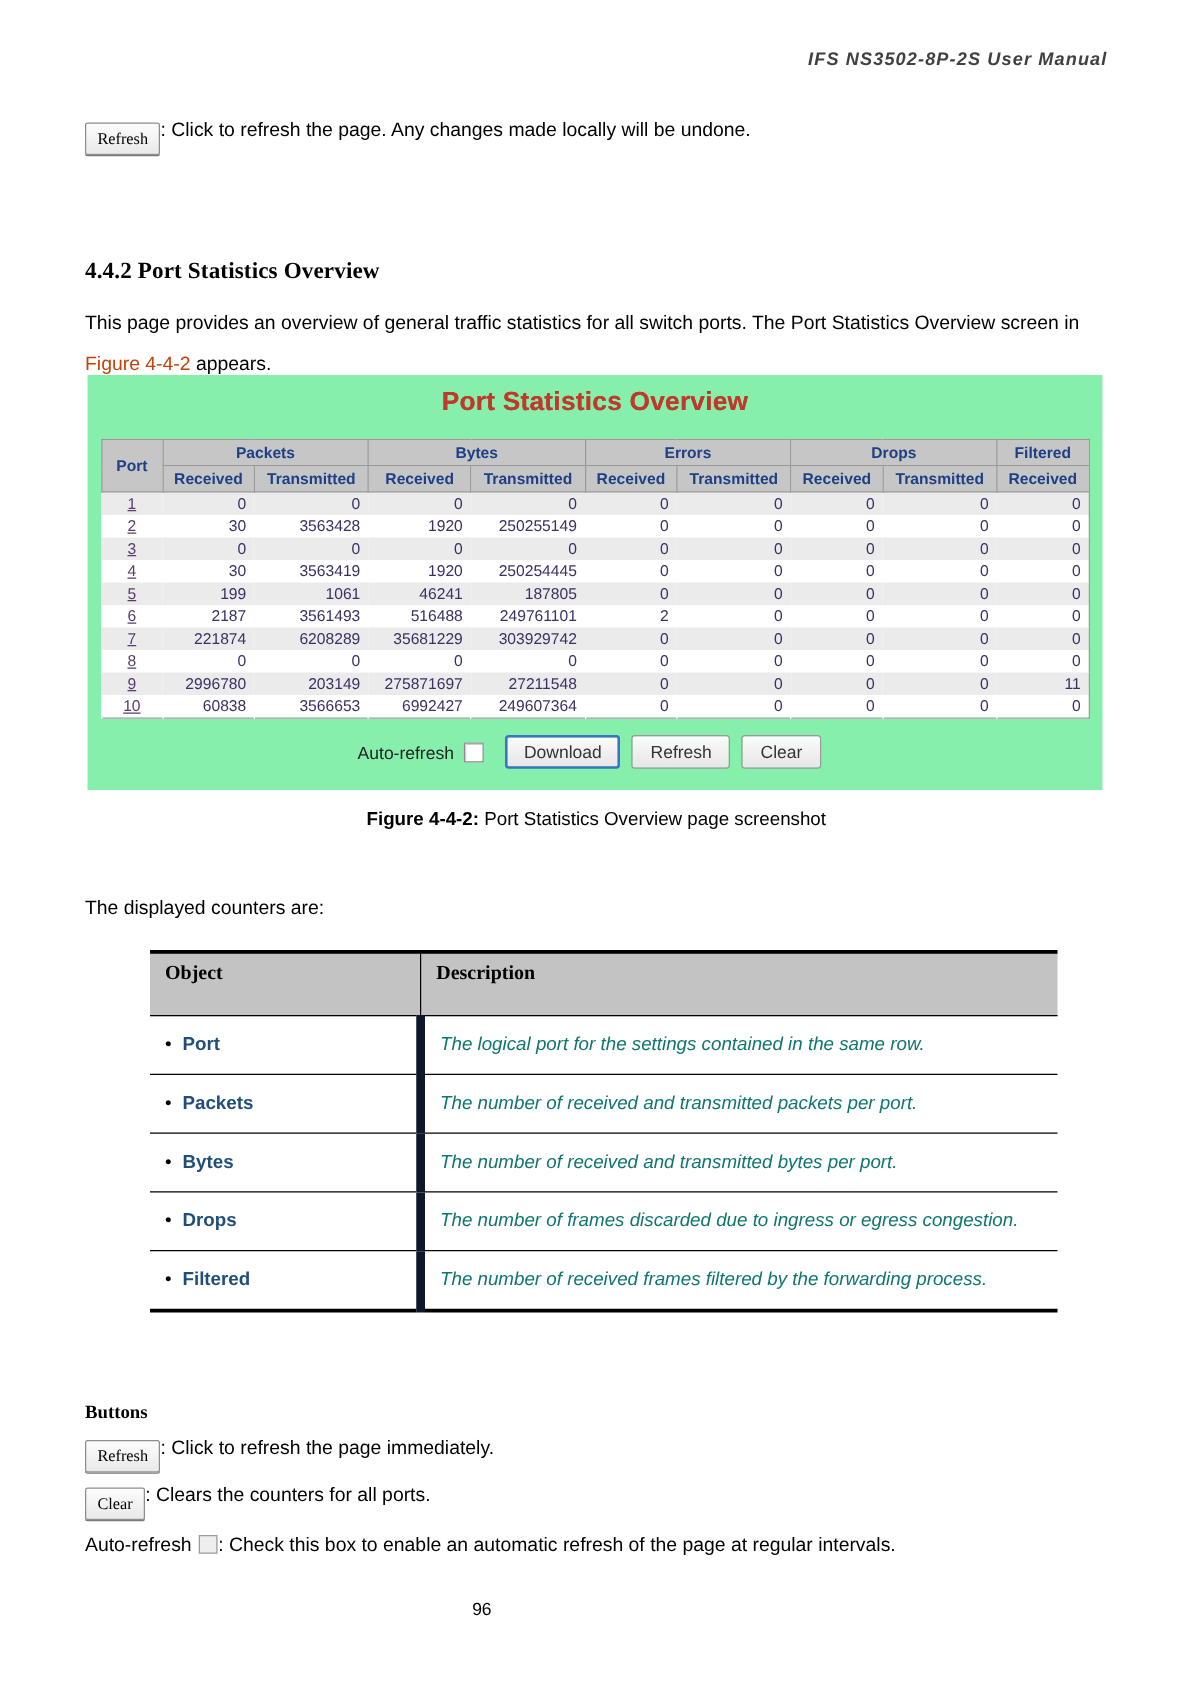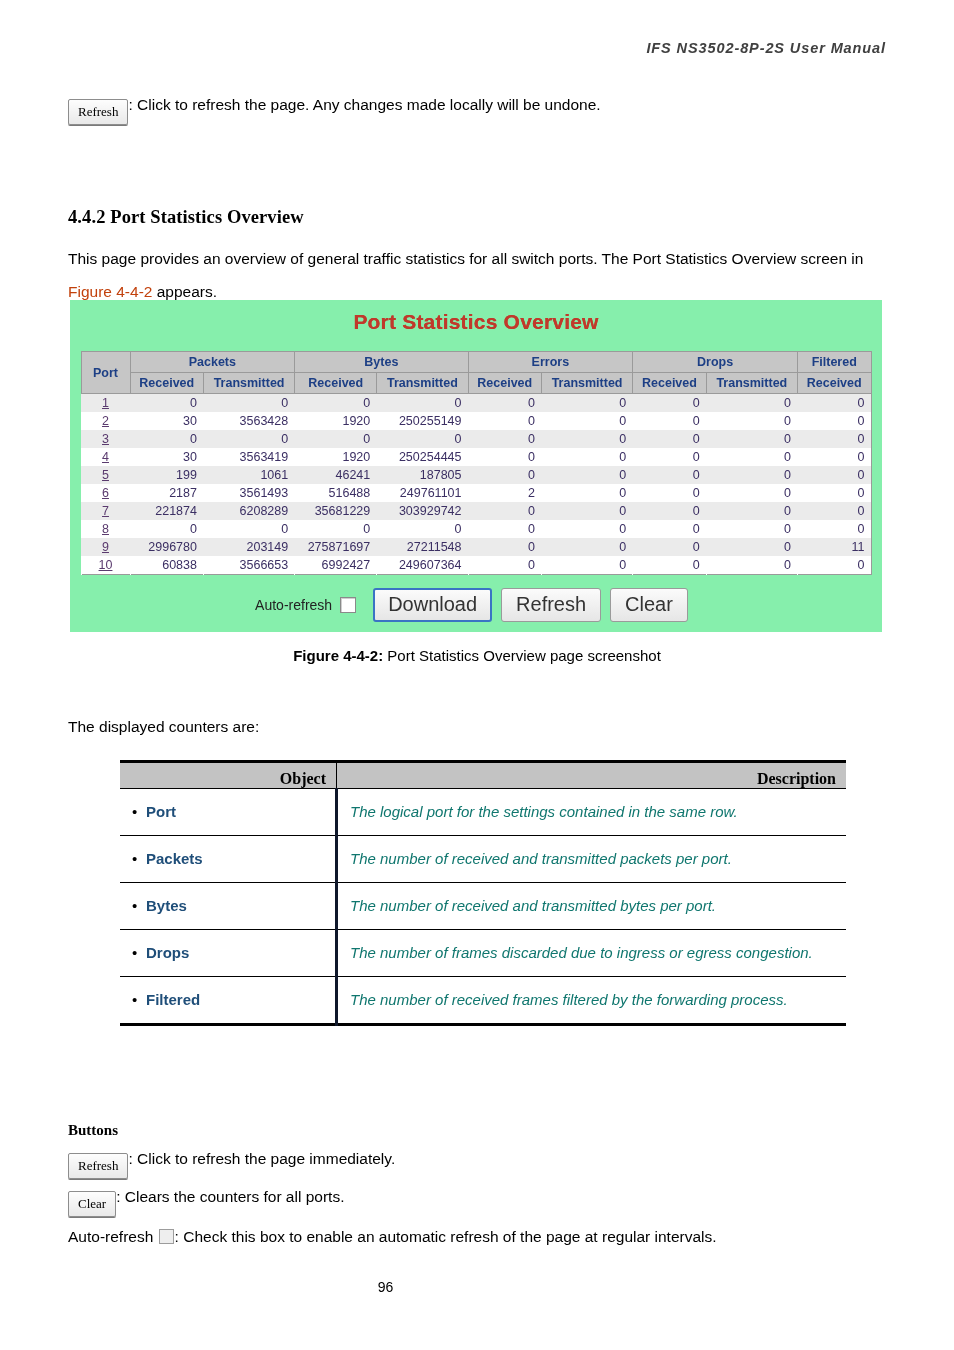--- a/index.html
+++ b/index.html
@@ -174,21 +174,21 @@
     height: 14px;
     background: #ffffff;
     border: 1px solid #8a8a8a;
     box-shadow: inset 1px 1px 0 #cfcfcf;
     margin-right: 17px;
   }
   .fig-btn {
     display: inline-block;
     vertical-align: middle;
     font-family: "Liberation Sans", sans-serif;
-    font-size: 20px;
+    font-size: 14px;
     color: #333;
     background: linear-gradient(#fbfbfb, #e6e6e6);
     border: 1px solid #9a9a9a;
     border-radius: 3px;
     padding: 4px 14px 5px 14px;
     margin-right: 9px;
     line-height: 1.15;
   }
   .fig-btn.focused {
     border: 2px solid #3a74c4;
@@ -223,34 +223,34 @@
     border-collapse: collapse;
     font-size: 15px;
     border-top: 3px solid #000;
     border-bottom: 3px solid #000;
   }
   table.desc th {
     background: #c3c3c3;
     font-family: "Liberation Serif", serif;
     font-weight: bold;
     font-size: 16px;
-    text-align: right;
-    padding: 7px 10px 0 12px;
+    text-align: left;
+    padding: 7px 10px 24px 12px;
     border-bottom: 1px solid #000;
   }
   table.desc th.obj-col { width: 194px; border-right: 1px solid #000; }
   table.desc td {
     padding: 9px 10px 9px 12px;
     vertical-align: top;
     border-bottom: 1px solid #000;
     line-height: 28px;
   }
   table.desc tr:last-child td { border-bottom: none; }
   table.desc td.obj-col {
-    border-right: 3px solid #0f172a;
+    border-right: 7px solid #0f172a;
     color: #1f4e79;
     font-weight: bold;
     white-space: nowrap;
   }
   table.desc td.obj-col .bullet {
     display: inline-block;
     width: 14px;
     color: #000;
     font-weight: normal;
   }

